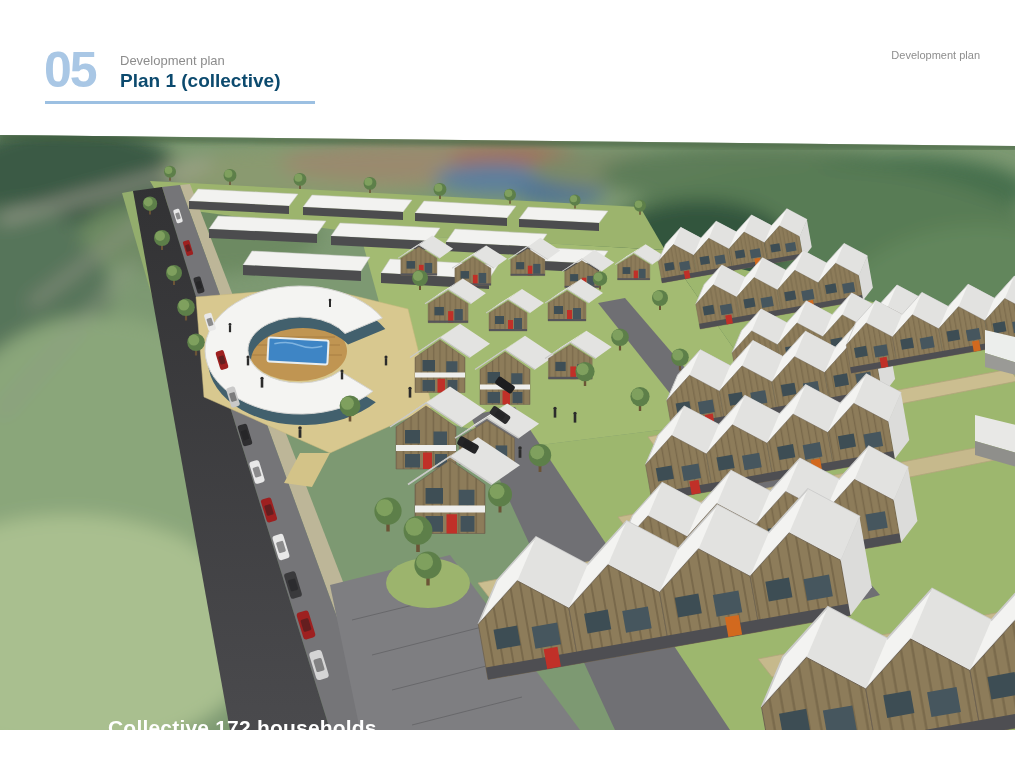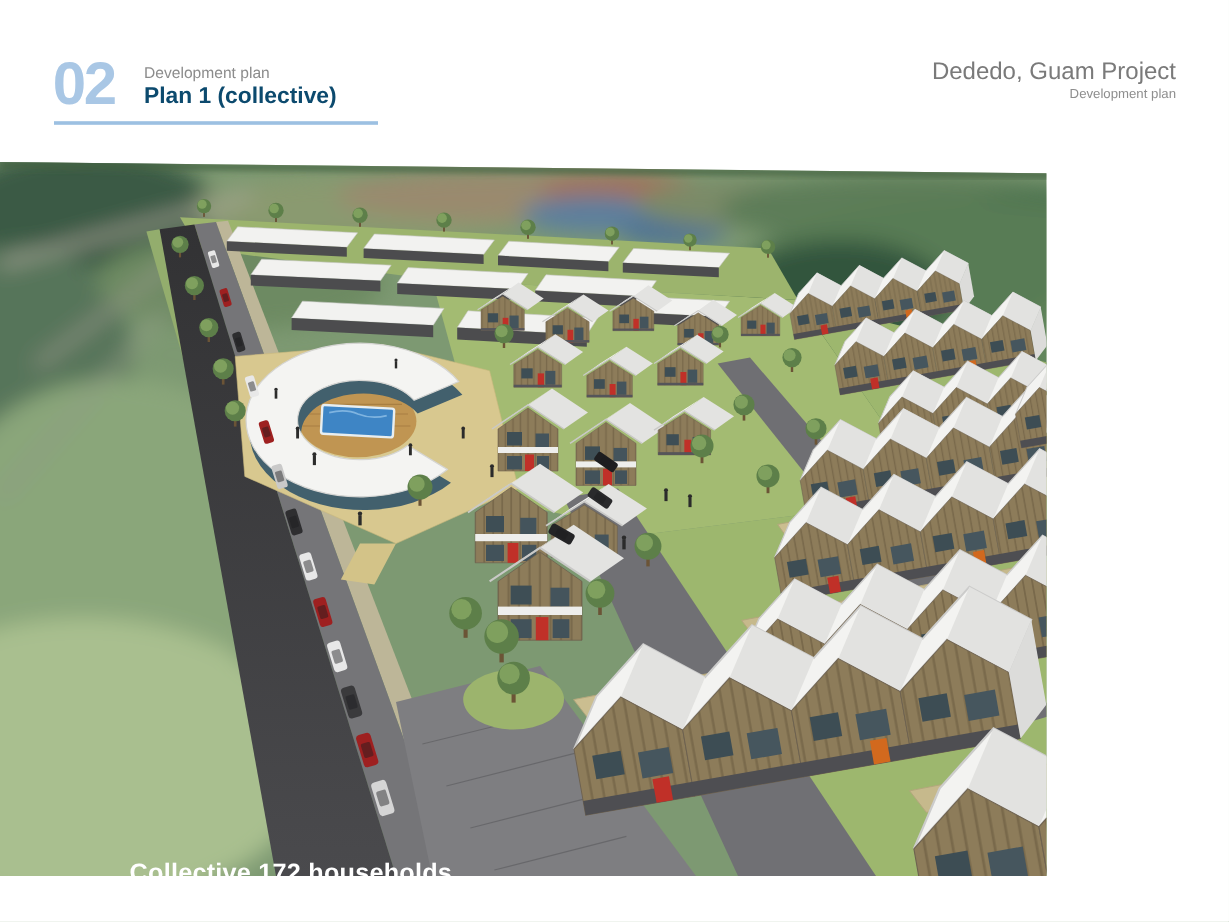--- a/index.html
+++ b/index.html
@@ -15,40 +15,39 @@
   .hdr-col{position:absolute;left:120px;top:53px;}
   .hdr-label{font-size:13px;color:#8c8c8c;line-height:16px;}
   .hdr-title{font-size:19px;font-weight:700;color:#0c4a6e;line-height:24px;}
   .hdr-rule{
     position:absolute;left:45px;top:101px;width:270px;height:3px;background:#9cc0e2;
   }
   .proj{position:absolute;right:44px;top:48px;text-align:right;}
   .proj-title{font-size:20px;color:#7a7a7a;line-height:24px;}
   .proj-sub{font-size:11px;color:#8e8e8e;line-height:14px;}
   
-  .render-wrap{position:absolute;left:0;top:115px;width:872px;height:615px;overflow:hidden;}
+  .render-wrap{position:absolute;left:0;top:115px;width:1015px;height:615px;overflow:hidden;}
   .caption{
     position:absolute;left:108px;top:601px;font-size:21px;font-weight:700;color:#ffffff;
     letter-spacing:.2px;white-space:nowrap;
   }
 </style>
 </head>
 <body>
 
 <div class="slide">
 
-  <div class="hdr-num">02</div>
+  <div class="hdr-num">05</div>
   <div class="hdr-col">
     <div class="hdr-label">Development plan</div>
     <div class="hdr-title">Plan 1 (collective)</div>
   </div>
   <div class="hdr-rule"></div>
 
   <div class="proj">
-    <div class="proj-title">Dededo, Guam Project</div>
     <div class="proj-sub">Development plan</div>
   </div>
 
   <div class="render-wrap">
     <svg width="1024" height="615" viewBox="0 0 1024 615">
       <defs>
         <filter id="b8" x="-30%" y="-30%" width="160%" height="160%">
             <feGaussianBlur stdDeviation="9"></feGaussianBlur>
           </filter>
         <filter id="b3" x="-30%" y="-30%" width="160%" height="160%">

